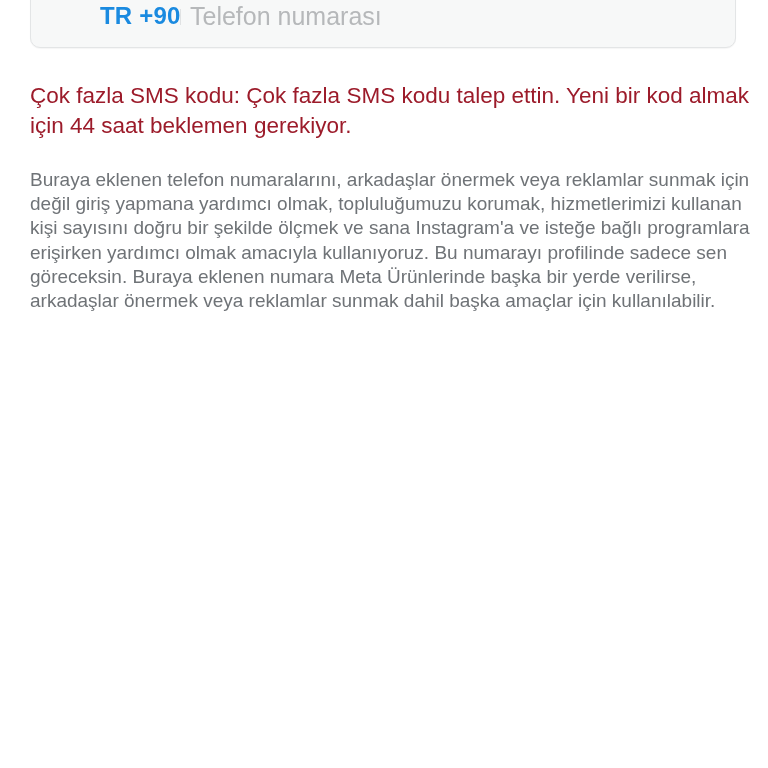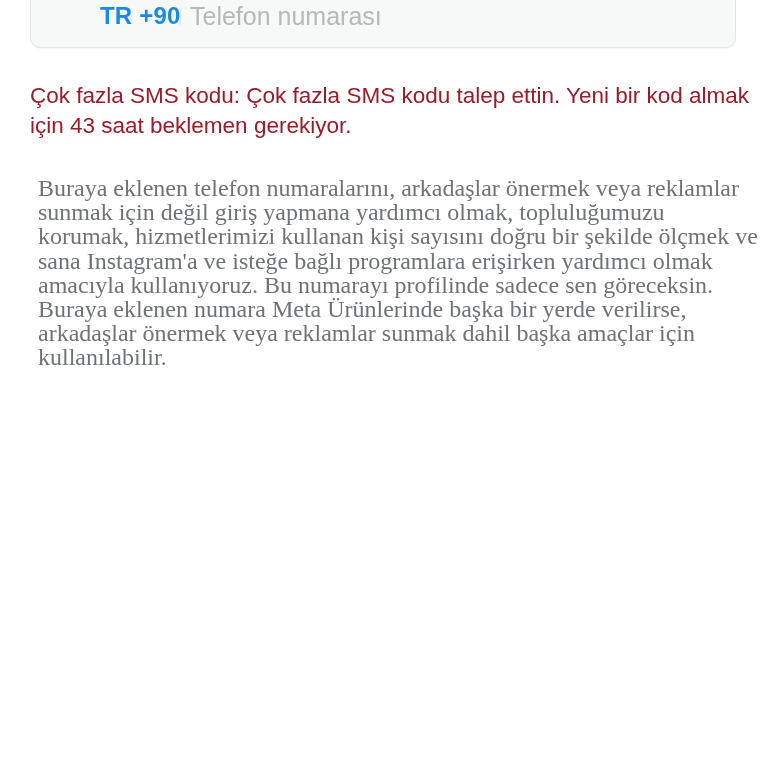--- a/index.html
+++ b/index.html
@@ -71,31 +71,30 @@
       line-height: 30px;
       color: #9c1b2a;
       margin: 0;
       font-weight: normal;
     }
     .info-text {
       position: absolute;
       left: 30px;
       top: 168px;
       width: 720px;
-      font-size: 24px;
+      font-size: 19px;
       line-height: 24.2px;
       color: #6f7377;
-      margin: 8px;
-      font-family: Liberation Serif, serif;
+      margin: 0;
     }
   </style>
 </head>
 <body>
 
 <div class="phone-field">
   <span class="country-code">TR +90</span>
   <span class="separator"></span>
   <input class="phone-input" type="tel" placeholder="Telefon numarası" style="">
 </div>
 
-<p class="error-text">Çok fazla SMS kodu: Çok fazla SMS kodu talep ettin. Yeni bir kod almak için 43 saat beklemen gerekiyor.</p>
+<p class="error-text">Çok fazla SMS kodu: Çok fazla SMS kodu talep ettin. Yeni bir kod almak için 44 saat beklemen gerekiyor.</p>
 
 <p class="info-text">Buraya eklenen telefon numaralarını, arkadaşlar önermek veya reklamlar sunmak için değil giriş yapmana yardımcı olmak, topluluğumuzu korumak, hizmetlerimizi kullanan kişi sayısını doğru bir şekilde ölçmek ve sana Instagram'a ve isteğe bağlı programlara erişirken yardımcı olmak amacıyla kullanıyoruz. Bu numarayı profilinde sadece sen göreceksin. Buraya eklenen numara Meta Ürünlerinde başka bir yerde verilirse, arkadaşlar önermek veya reklamlar sunmak dahil başka amaçlar için kullanılabilir.</p>
 
 </body></html>

